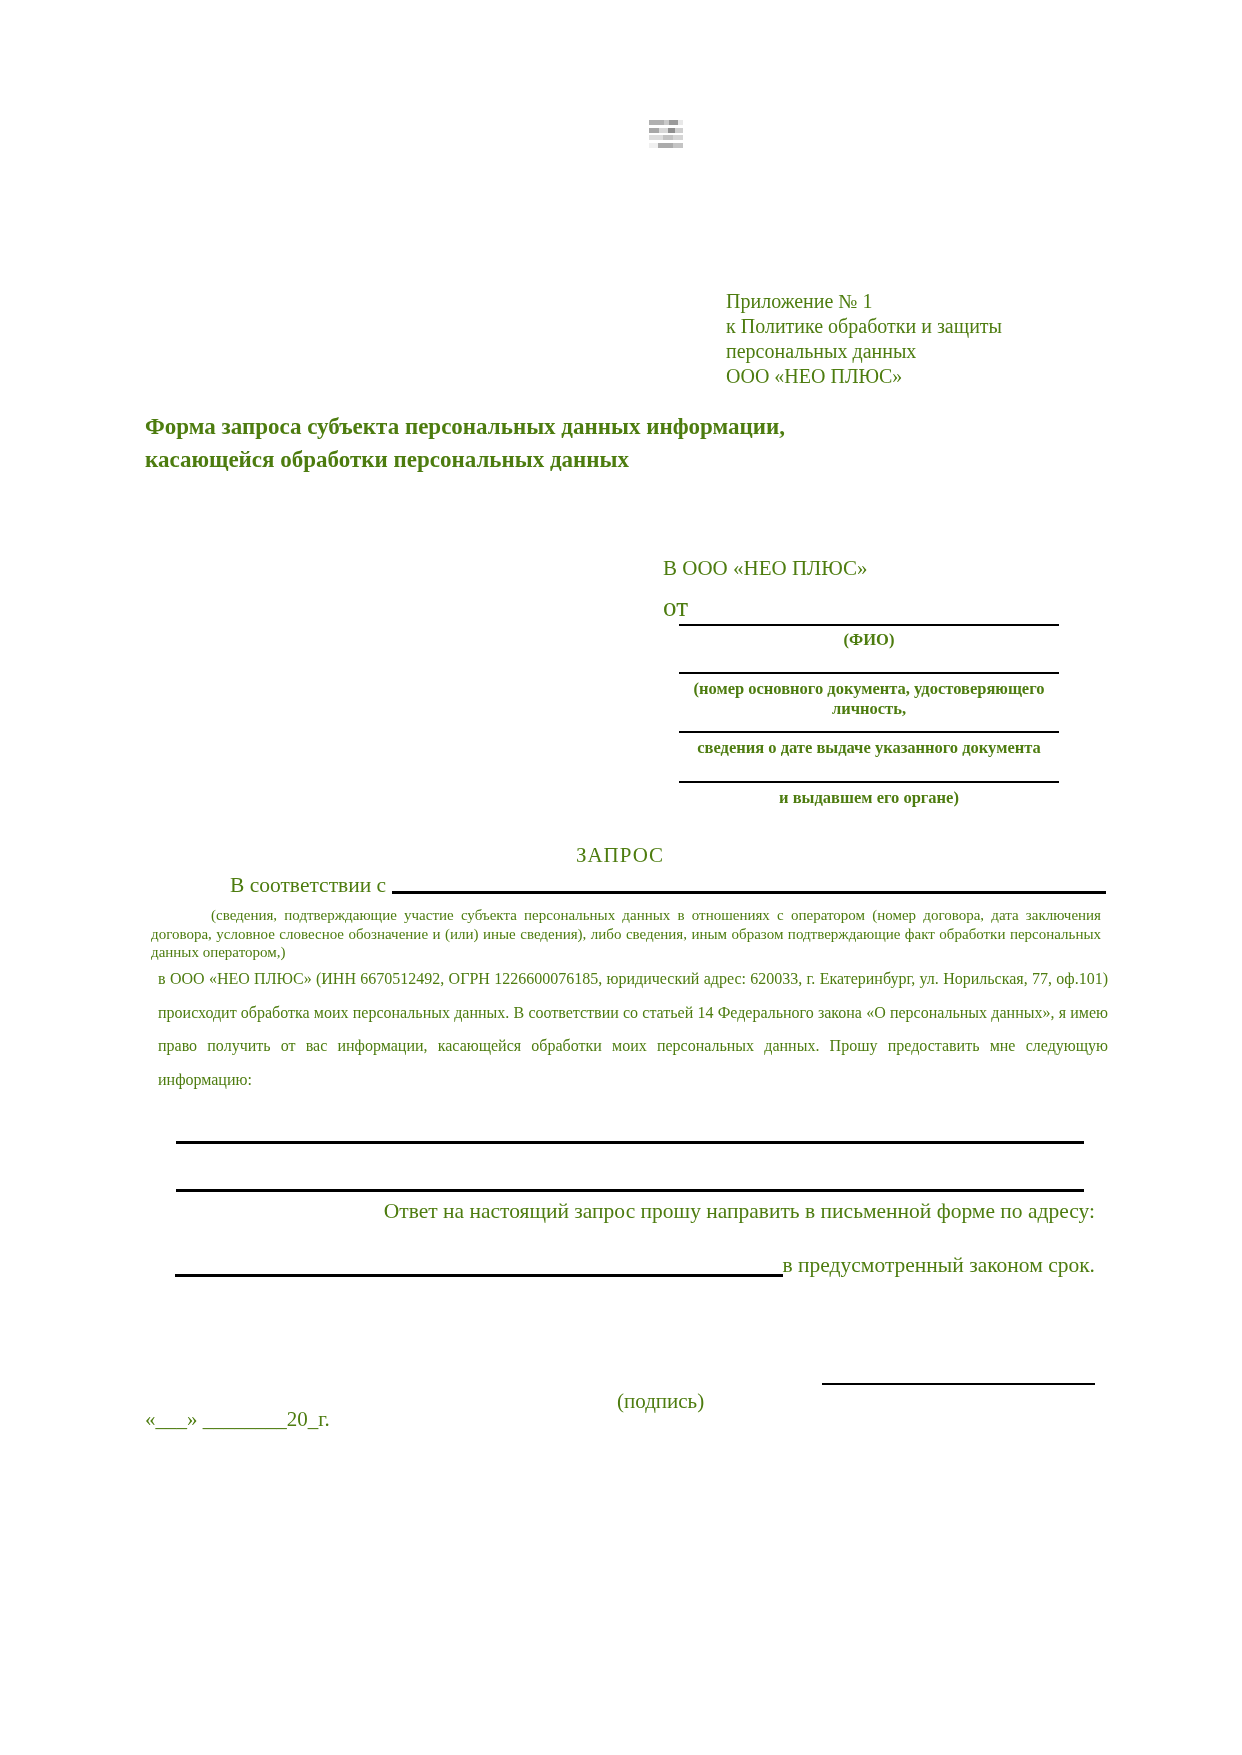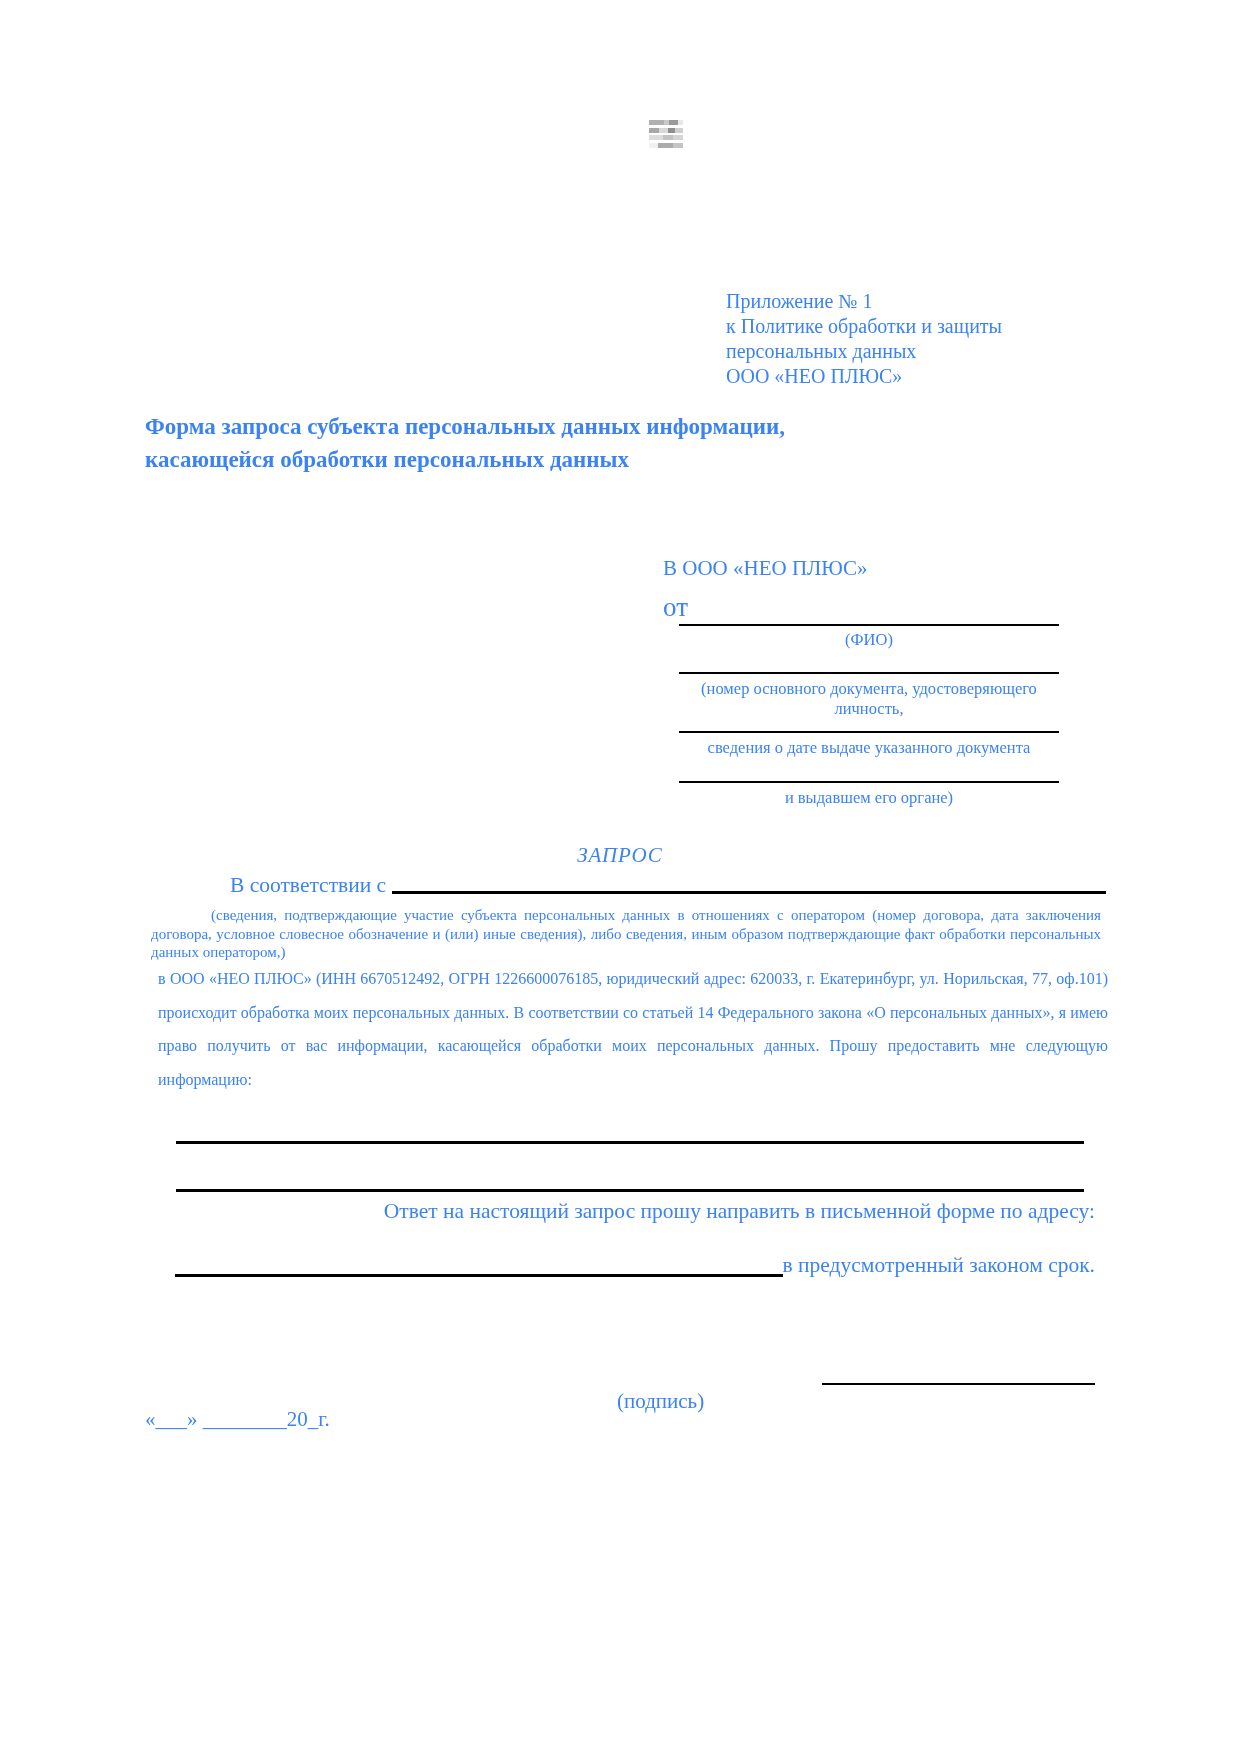--- a/index.html
+++ b/index.html
@@ -2,21 +2,21 @@
 <html lang="ru"><head>
 <meta charset="utf-8">
 <style>
   html, body { margin: 0; padding: 0; background: #ffffff; }
   #page {
     position: relative;
     width: 1242px;
     height: 1755px;
     margin: 0 auto;
     background: #ffffff;
-    color: #3b82f6;
+    color: #4d7c0f;
     font-family: "Liberation Serif", "DejaVu Serif", serif;
     overflow: hidden;
   }
 
   
   .logo {
     position: absolute; left: 649px; top: 120px;
     width: 34px; height: 28px;
     display: flex; flex-direction: column; justify-content: space-between;
   }
@@ -38,30 +38,30 @@
 
   .addr-to   { position: absolute; left: 663px; top: 556px; font-size: 21px; white-space: nowrap; }
   .addr-from { position: absolute; left: 663px; top: 592px; font-size: 27px; }
 
   .field-underline {
     position: absolute; left: 679px; width: 380px; height: 0;
     border-bottom: 2px solid #000;
   }
   .field-caption {
     position: absolute; left: 679px; width: 380px;
-    text-align: center; font-size: 16.5px; line-height: 20px;
+    text-align: center; font-size: 16.5px; line-height: 20px; font-weight: bold;
   }
   .fl1 { top: 624px; } .fc1 { top: 630px; }
   .fl2 { top: 672px; } .fc2 { top: 679px; }
   .fl3 { top: 731px; } .fc3 { top: 738px; }
   .fl4 { top: 781px; } .fc4 { top: 788px; }
 
   .zapros {
     position: absolute; left: 145px; top: 843px; width: 950px;
-    text-align: center; font-size: 21px; letter-spacing: 1px; font-style: italic;
+    text-align: center; font-size: 21px; letter-spacing: 1px;
   }
 
   .according {
     position: absolute; left: 156px; top: 873px; width: 950px;
     display: flex; font-size: 21.5px;
   }
   .according .label { padding-left: 74px; white-space: nowrap; }
   .fill-line {
     flex: 1; align-self: flex-end;
     border-bottom: 3px solid #000; margin-bottom: 4px; margin-left: 6px;

